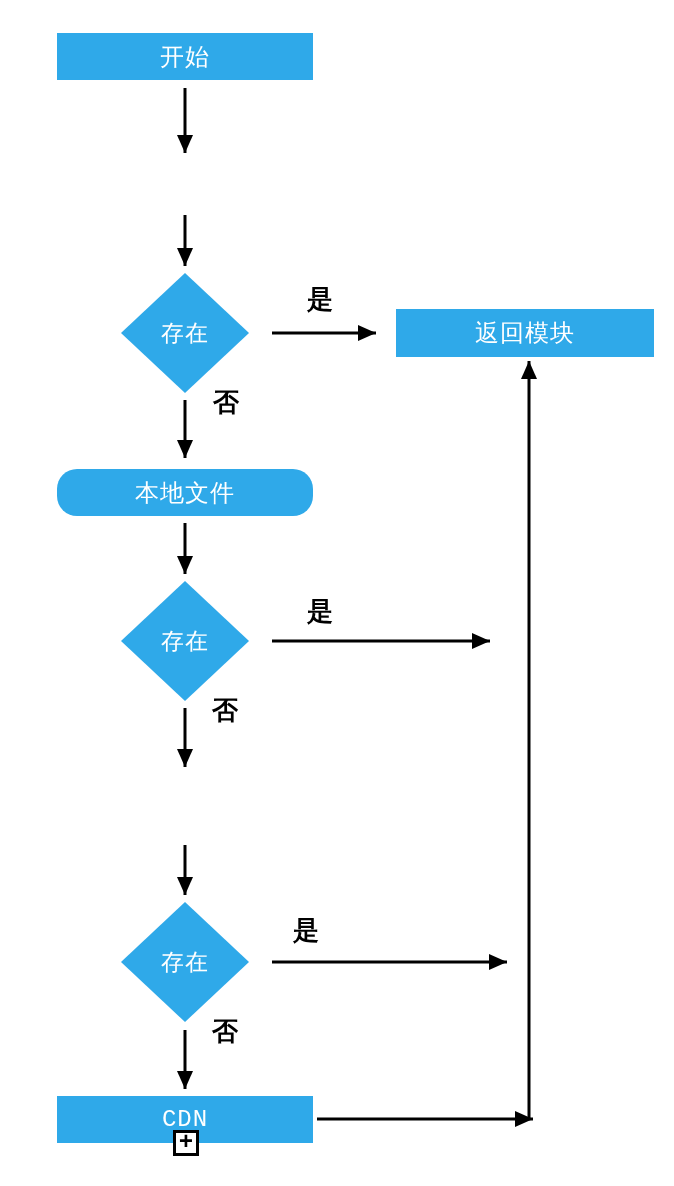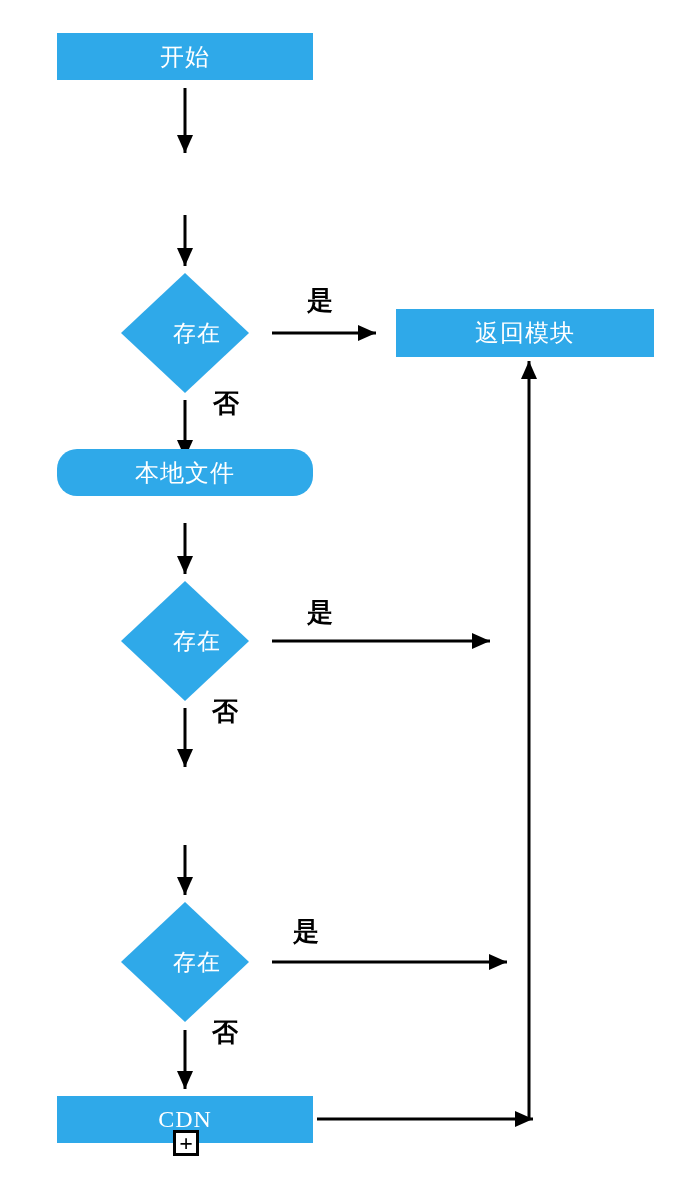--- a/index.html
+++ b/index.html
@@ -1,21 +1,21 @@
 <!DOCTYPE html>
 <html><head>
 <meta charset="utf-8">
 <style>
   html, body { margin: 0; padding: 0; background: #ffffff; }
   .canvas {
     position: relative;
     width: 674px;
     height: 1186px;
     background: #ffffff;
-    font-family: Liberation Serif, serif;
+    font-family: Liberation Mono, monospace;
     overflow: hidden;
   }
   .overlay {
     position: absolute;
     left: 0; top: 0;
     width: 674px; height: 1186px;
     z-index: 1;
   }
   .pbox {
     position: absolute;
@@ -31,21 +31,21 @@
   }
   .diamond {
     position: absolute;
     z-index: 2;
     width: 128px;
     height: 120px;
   }
   .diamond svg { position: absolute; left: 0; top: 0; }
   .diamond .dlabel {
     position: absolute;
-    left: 12px; top: 0;
+    left: 0; top: 0;
     width: 100%; height: 100%;
     display: flex;
     align-items: center;
     justify-content: center;
     color: #ffffff;
     font-size: 23px;
     font-weight: 400;
     letter-spacing: 1px;
   }
   .elabel {
@@ -110,21 +110,21 @@
     <line x1="317" y1="1119" x2="533" y2="1119" stroke="#000000" stroke-width="3" marker-end="url(#ah)"></line>
 
     <line x1="529" y1="1119" x2="529" y2="361" stroke="#000000" stroke-width="3" marker-end="url(#ah)"></line>
   </svg>
 
   <div class="pbox" style="left:57px; top:33px; width:256px; height:47px;">
     <span>开始</span>
   </div>
 
 
-  <div class="pbox" style="left:57px; top:449px; width:256px; height:47px;border-radius:20px;">
+  <div class="pbox" style="left:57px; top:469px; width:256px; height:47px;border-radius:20px;">
     <span>本地文件</span>
   </div>
 
 
   <div class="pbox" style="left:57px; top:1096px; width:256px; height:47px;">
     <span>CDN</span>
   </div>
 
   <div class="pbox" style="left:396px; top:309px; width:258px; height:48px;">
     <span>返回模块</span>

